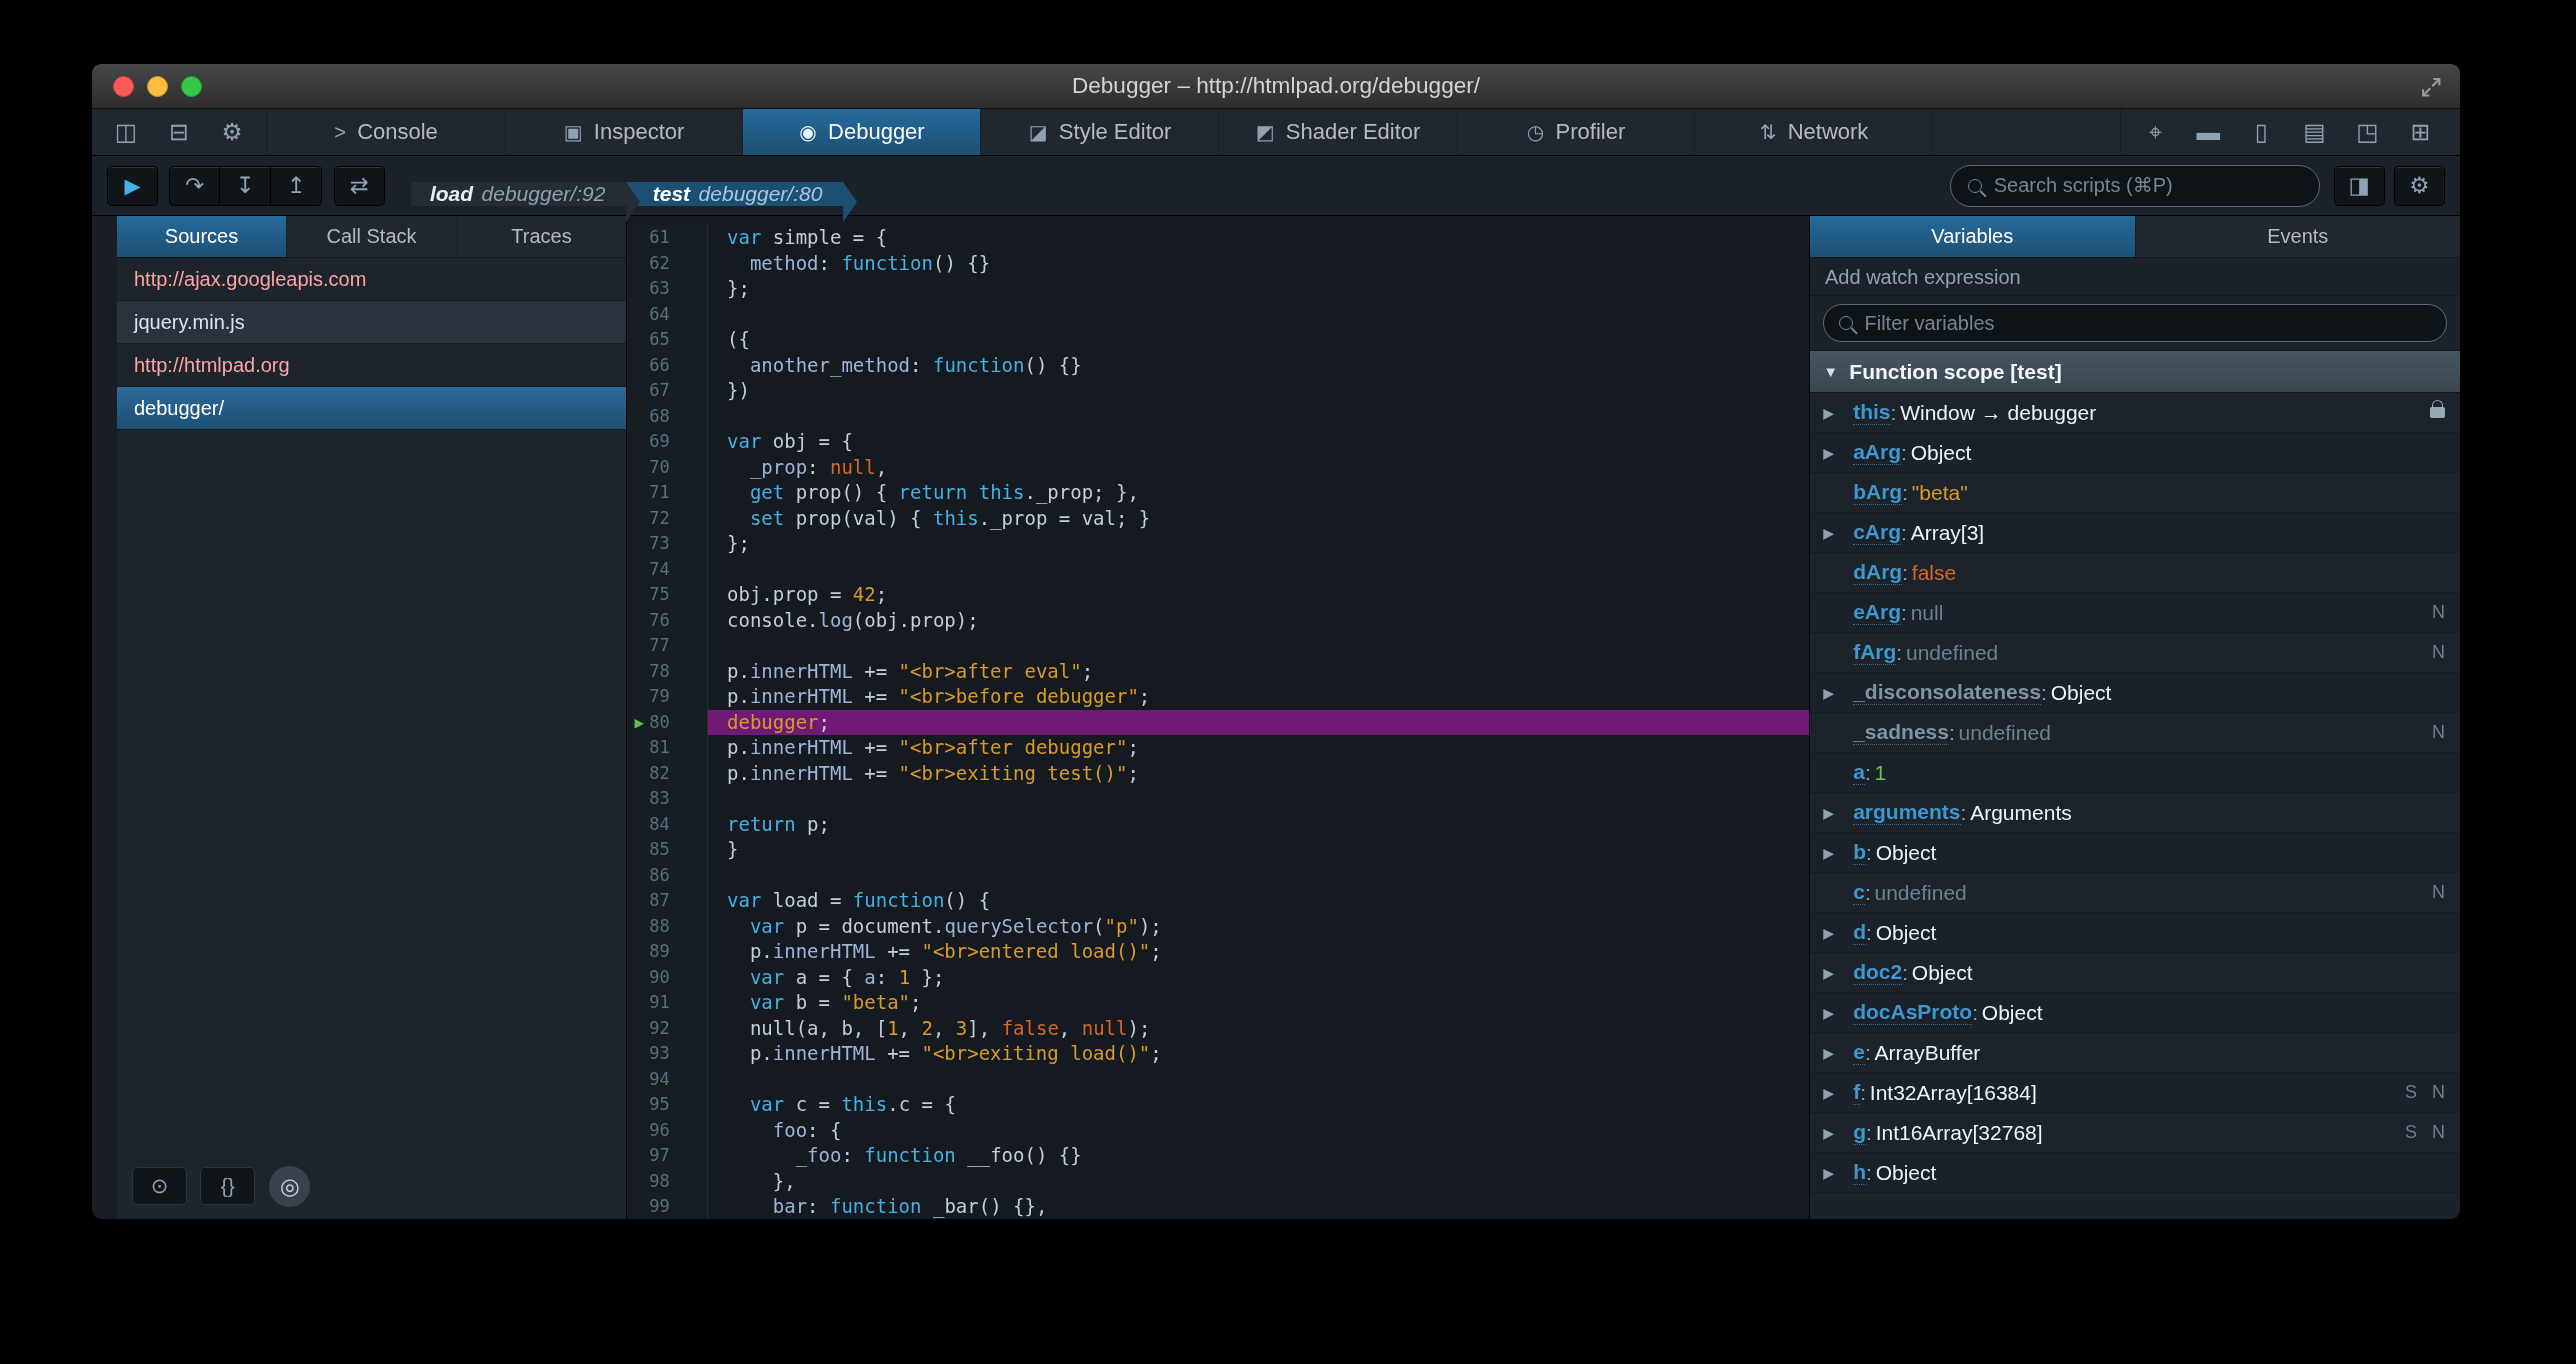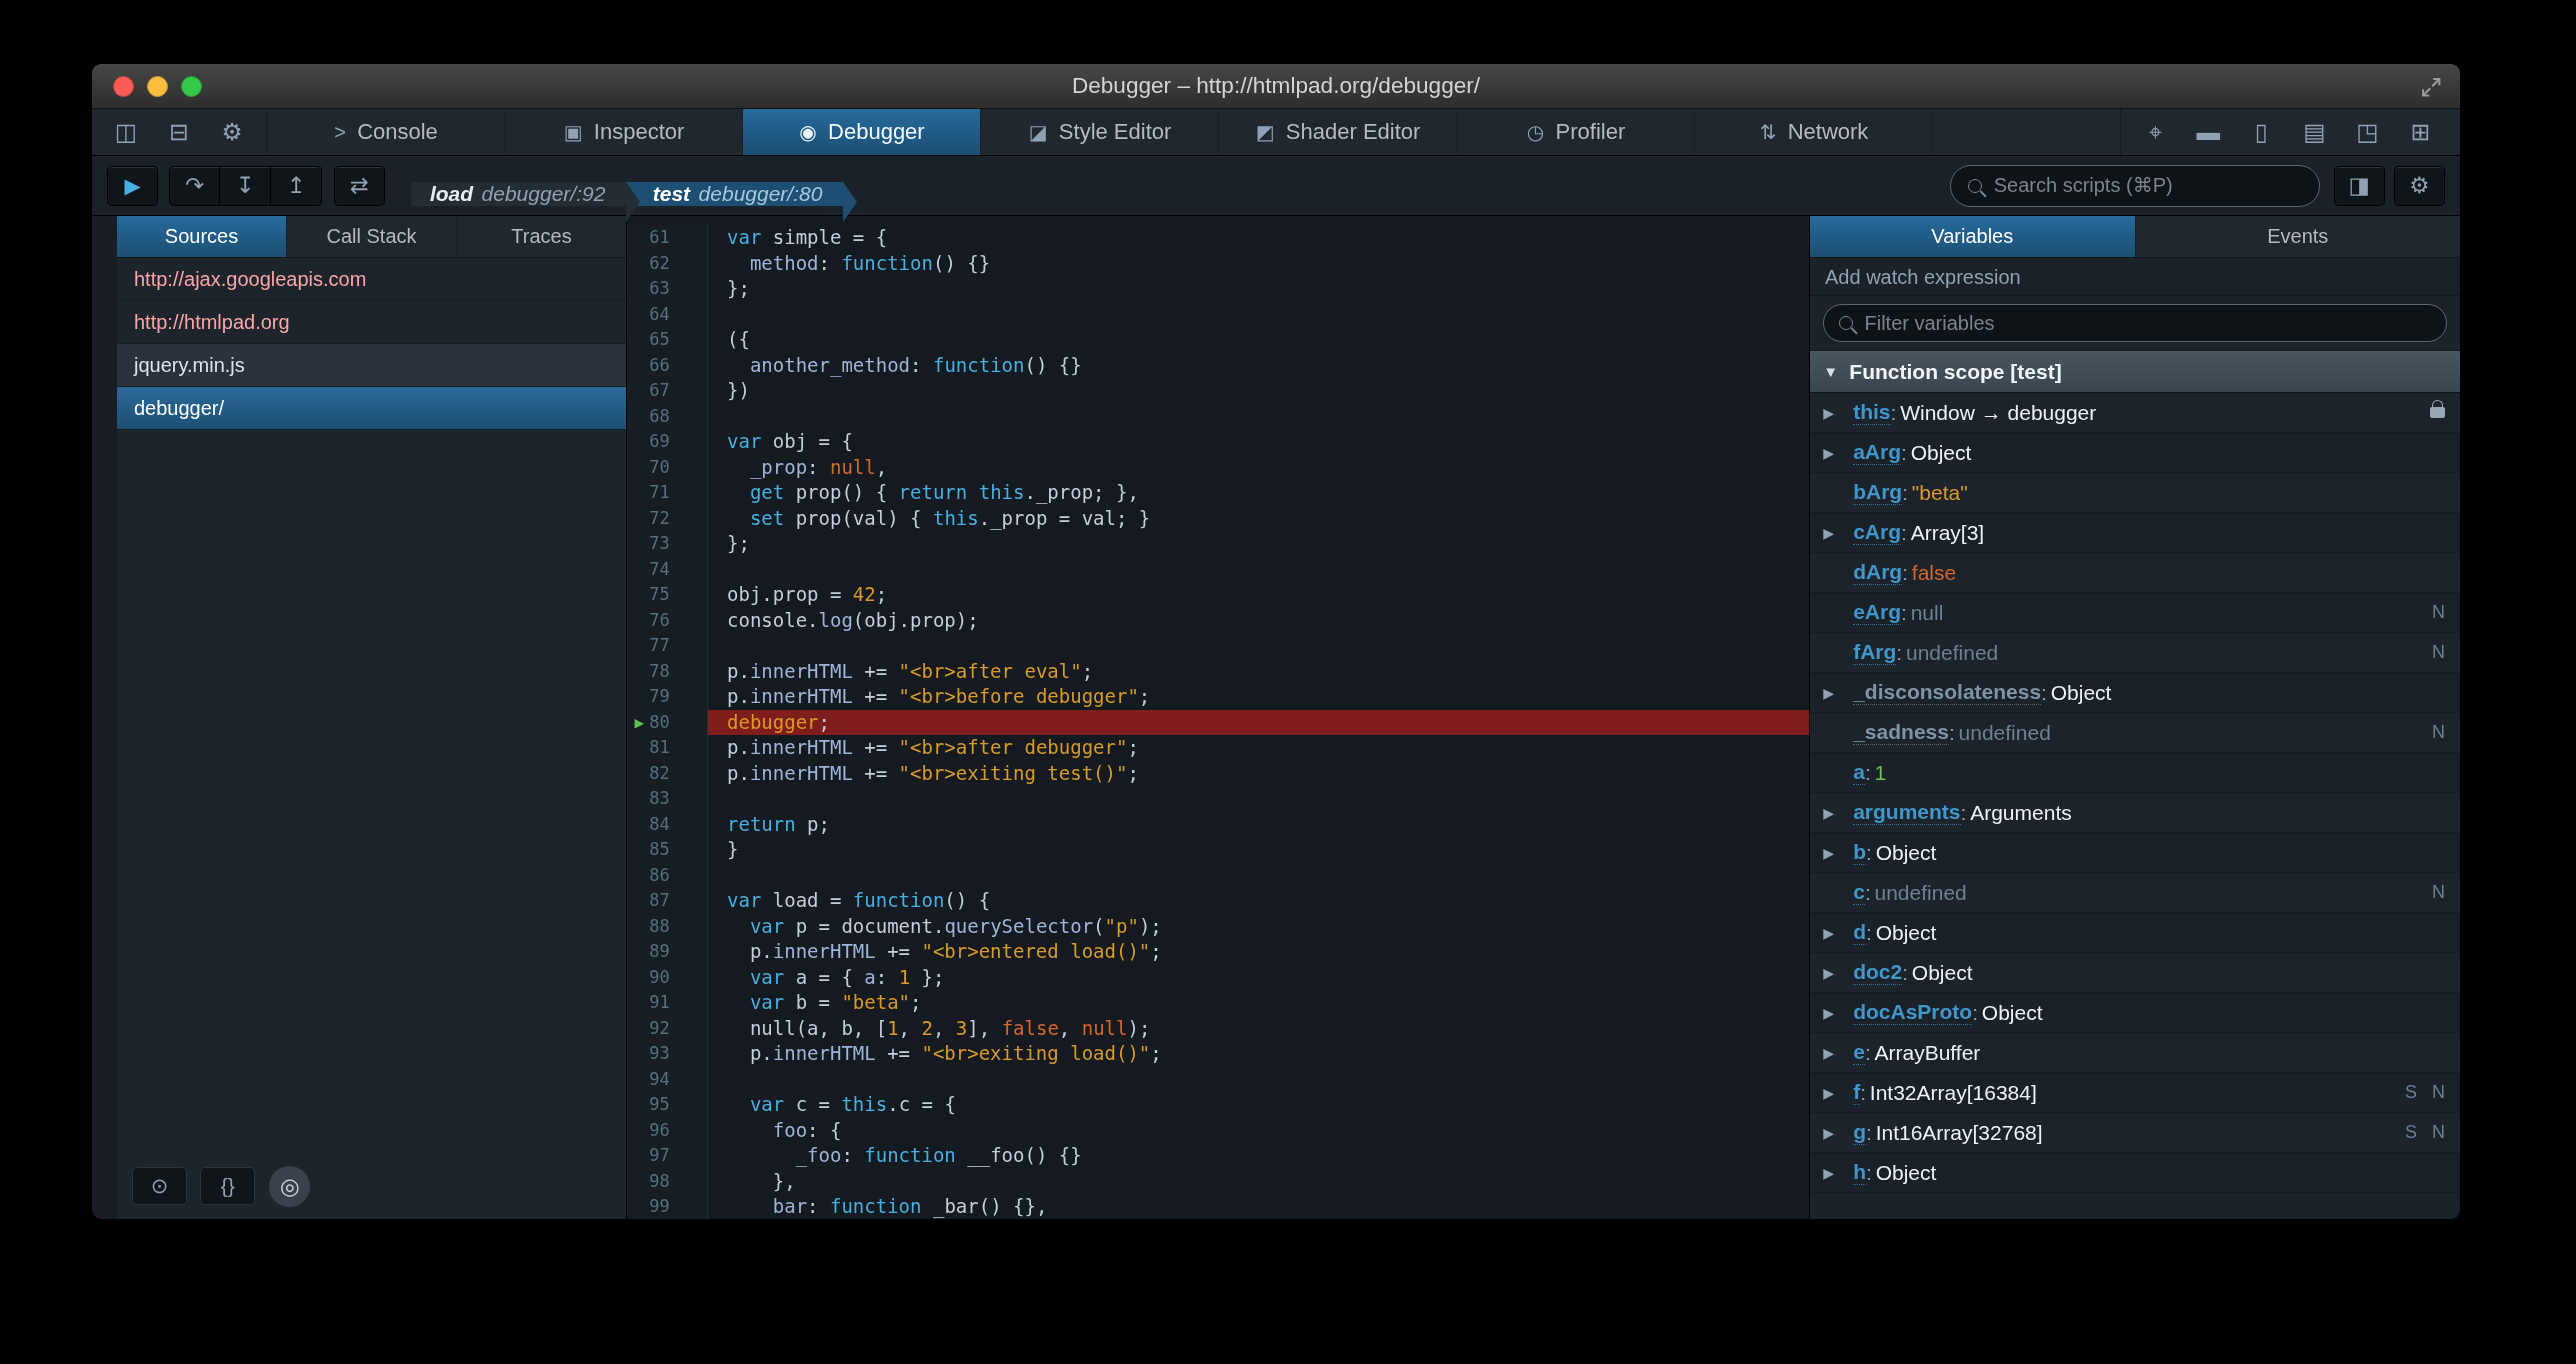--- a/index.html
+++ b/index.html
@@ -80,21 +80,21 @@
     display:flex; align-items:center; justify-content:center; font-size:21px; }
   .ftr-btn.round { width:43px; height:43px; border-radius:50%; background:#39424b; border-color:#1d242b; color:#cdd6de; font-size:22.6px; }
 
   
   .editor { flex:1; min-width:0; background:#141a1f; font-family:"DejaVu Sans Mono", monospace; padding-top:9.4px; overflow:hidden; }
   .ed-row { display:flex; height:25.5px; }
   .ed-ln { width:81px; flex:none; text-align:center; padding-right:15px; color:#56707f; font-size:17px; line-height:25.5px;
     background:#161d23; border-right:0.9px solid #232d36; position:relative; }
   .bp-arrow { position:absolute; left:7.5px; top:0; color:#5ec14e; font-size:16px; line-height:25.5px; }
   .ed-code { flex:1; white-space:pre; line-height:25.5px; font-size:19px; padding-left:19px; color:#c3cedb; }
-  .ed-code.hl { background:#7f1d1d; }
+  .ed-code.hl { background:#701a75; }
   .tk-k { color:#46afe3; }
   .tk-p { color:#9fb4d9; }
   .tk-s { color:#d99b28; }
   .tk-n { color:#d99b28; }
   .tk-a { color:#d96629; }
   .tk-t { color:#c3cedb; }
 
   
   .variables { width:651px; flex:none; background:#1b222a; border-left:0.9px solid #000; display:flex; flex-direction:column; font-size:21px; }
   .watch-row { height:38px; line-height:38px; flex:none; padding-left:15px; color:#8fa1b2; font-size:20px; background:#1b2128; border-bottom:0.9px solid #12181d; }
@@ -219,22 +219,22 @@
     <div class="content">
 
       <div class="sources">
         <div class="panel-tabs">
             <div class="panel-tab active">Sources</div>
             <div class="panel-tab">Call Stack</div>
             <div class="panel-tab">Traces</div>
           </div>
         <div>
             <div class="src-item group">http://ajax.googleapis.com</div>
+            <div class="src-item file">jquery.min.js</div>
             <div class="src-item group">http://htmlpad.org</div>
-            <div class="src-item file">jquery.min.js</div>
             <div class="src-item file selected">debugger/</div>
           </div>
         <div class="sources-footer">
             <div class="ftr-btn">⊙</div>
             <div class="ftr-btn">{}</div>
             <div class="ftr-btn round">◎</div>
           </div>
       </div>
 
       <div class="editor">

